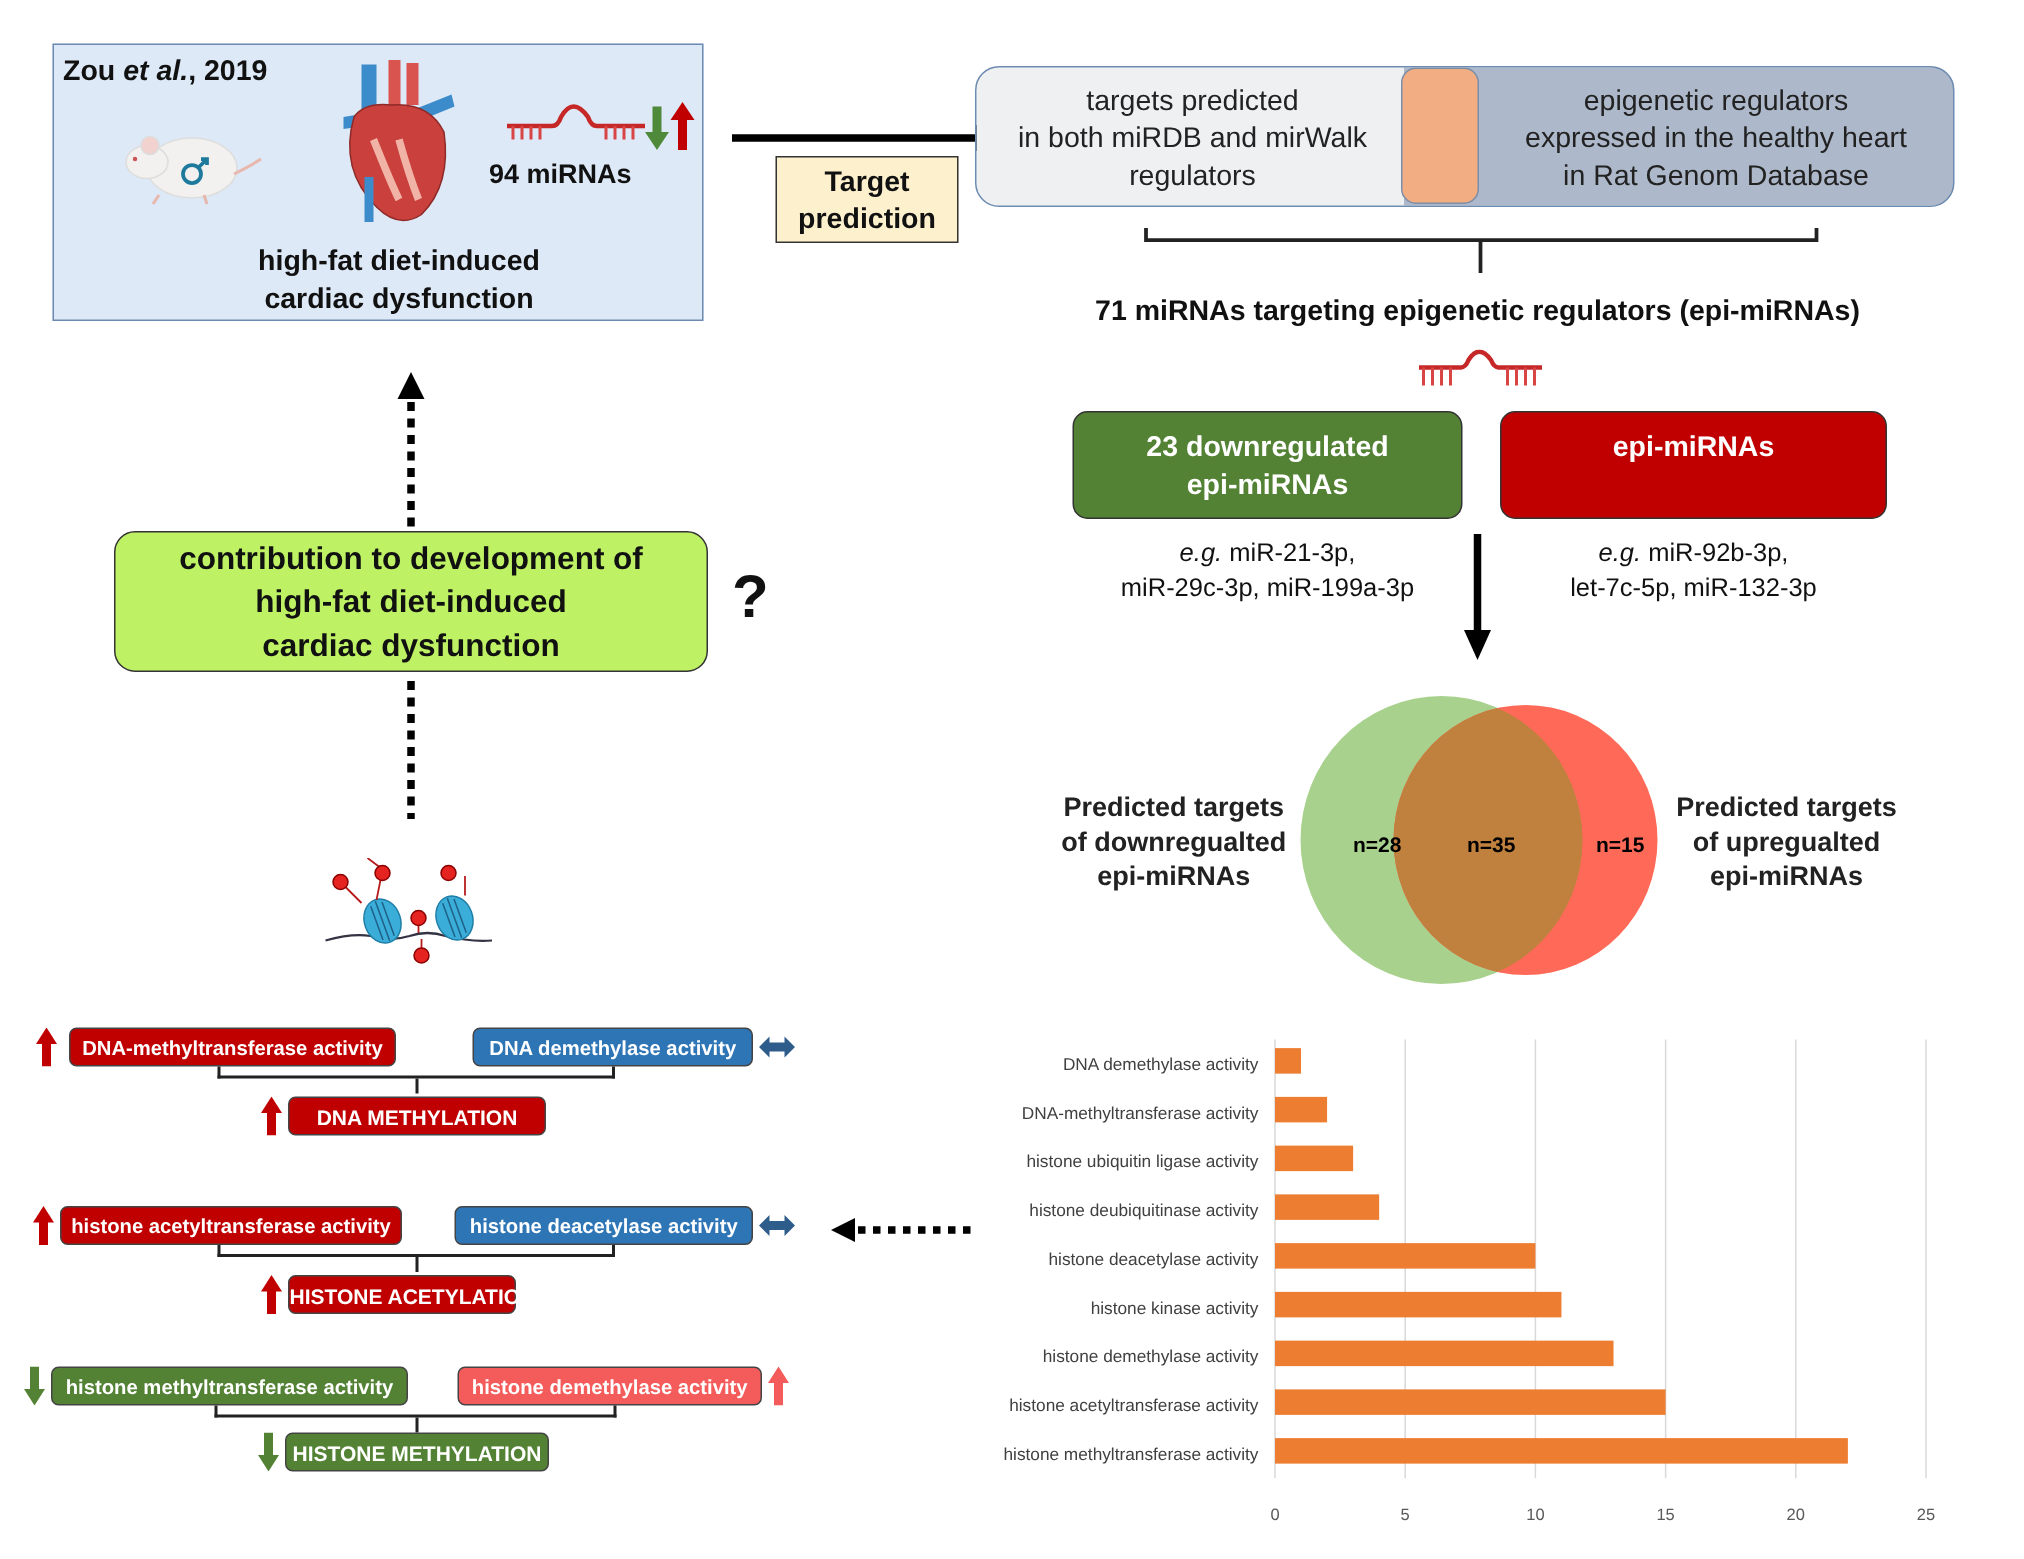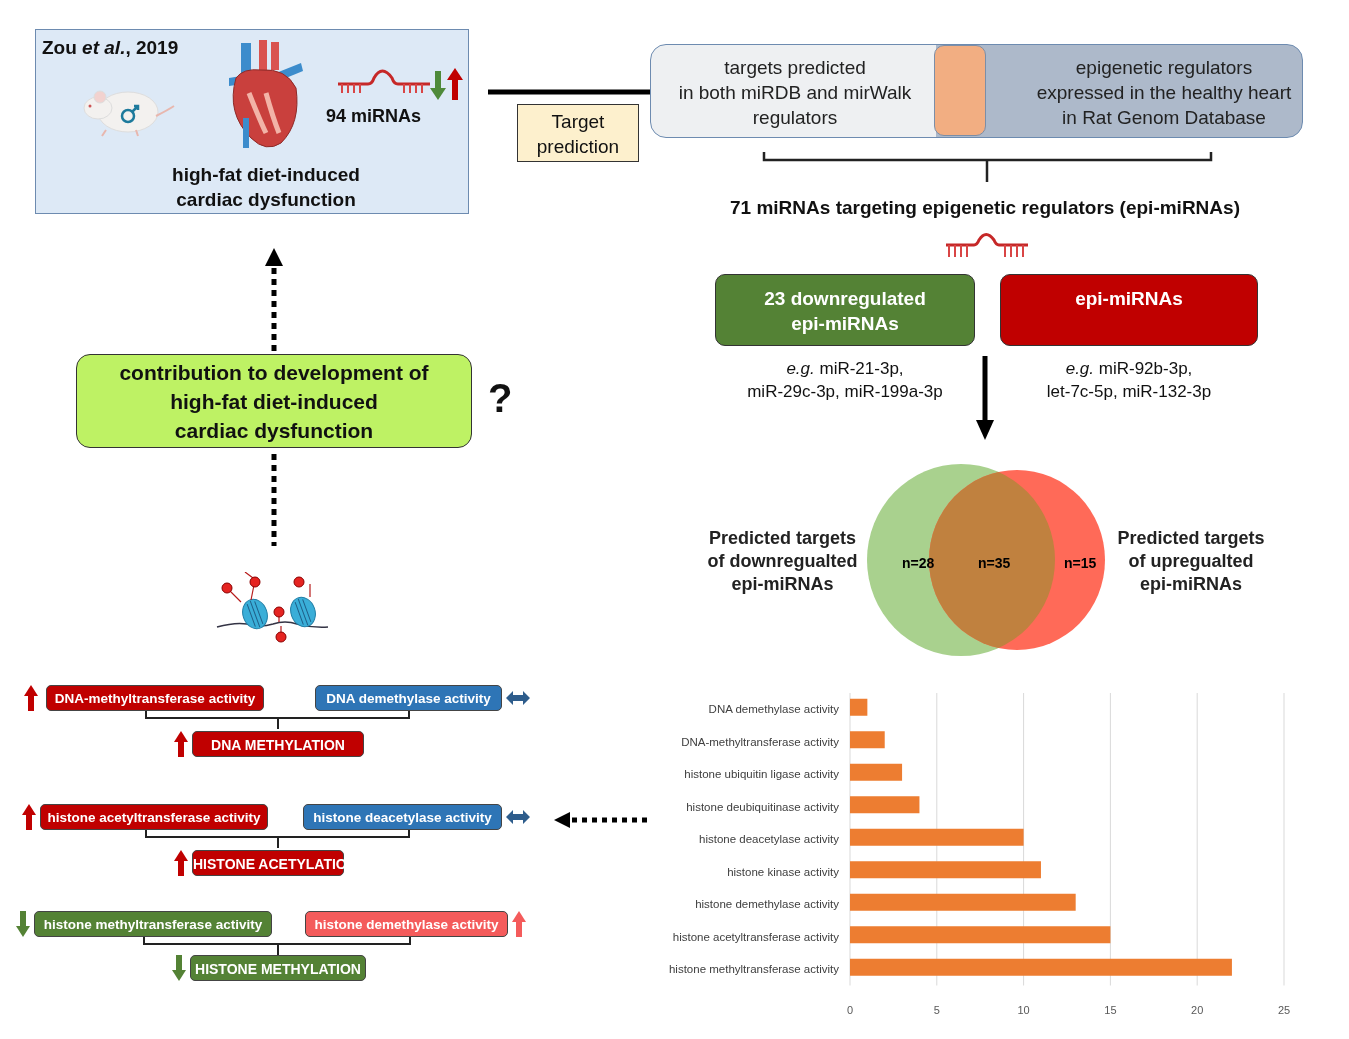--- a/index.html
+++ b/index.html
@@ -8,27 +8,27 @@
   .abs { position:absolute; }
 
   
   #study-box { left:35px; top:29px; width:434px; height:185px; background:#dde9f6; border:1.5px solid #6d8bb0; box-sizing:border-box; }
   #study-cite { left:6px; top:7px; font-size:19px; font-weight:bold; }
   #study-desc { left:100px; top:132px; width:260px; font-size:19px; font-weight:bold; text-align:center; line-height:25px; }
   #mirna-count { left:290px; top:76px; font-size:18px; font-weight:bold; }
 
   
   #tp-label { left:517px; top:104px; width:122px; height:58px; background:#fdf0cd; border:1px solid #333; box-sizing:border-box;
-              font-size:19px; font-weight:normal; text-align:center; line-height:25px; padding-top:4px; }
+              font-size:19px; font-weight:bold; text-align:center; line-height:25px; padding-top:4px; }
 
   
   #db-box { left:650px; top:44px; width:653px; height:94px; border:1.5px solid #6d8bb0; border-radius:16px; overflow:hidden; box-sizing:border-box;
             background:linear-gradient(90deg,#eef0f2 0,#eef0f2 285px,#adb9ca 285px); }
   #db-left { left:0; top:10px; width:288px; font-size:19px; text-align:center; line-height:25px; color:#222; }
-  #db-right { left:334px; top:10px; width:318px; font-size:19px; text-align:center; line-height:25px; color:#222;padding-left:20px; }
+  #db-right { left:334px; top:10px; width:318px; font-size:19px; text-align:center; line-height:25px; color:#222; }
   #db-overlap { left:283px; top:0; width:52px; height:91px; background:#f2ae82; border:1px solid #7c8ea7; border-radius:10px; box-sizing:border-box; }
 
   #epi-title { left:640px; top:197px; width:690px; font-size:19px; font-weight:bold; text-align:center; }
 
   .regbox { height:72px; border-radius:10px; color:#fff; font-size:19px; font-weight:bold; text-align:center; line-height:25px; box-sizing:border-box; padding-top:11px; border:1px solid #333; }
   #down-box { left:715px; top:274px; width:260px; background:#548235; }
   #up-box { left:1000px; top:274px; width:258px; background:#c00000; }
   .eg { font-size:17px; text-align:center; line-height:23px; }
   #down-eg { left:715px; top:357px; width:260px; }
   #up-eg { left:1000px; top:357px; width:258px; }

